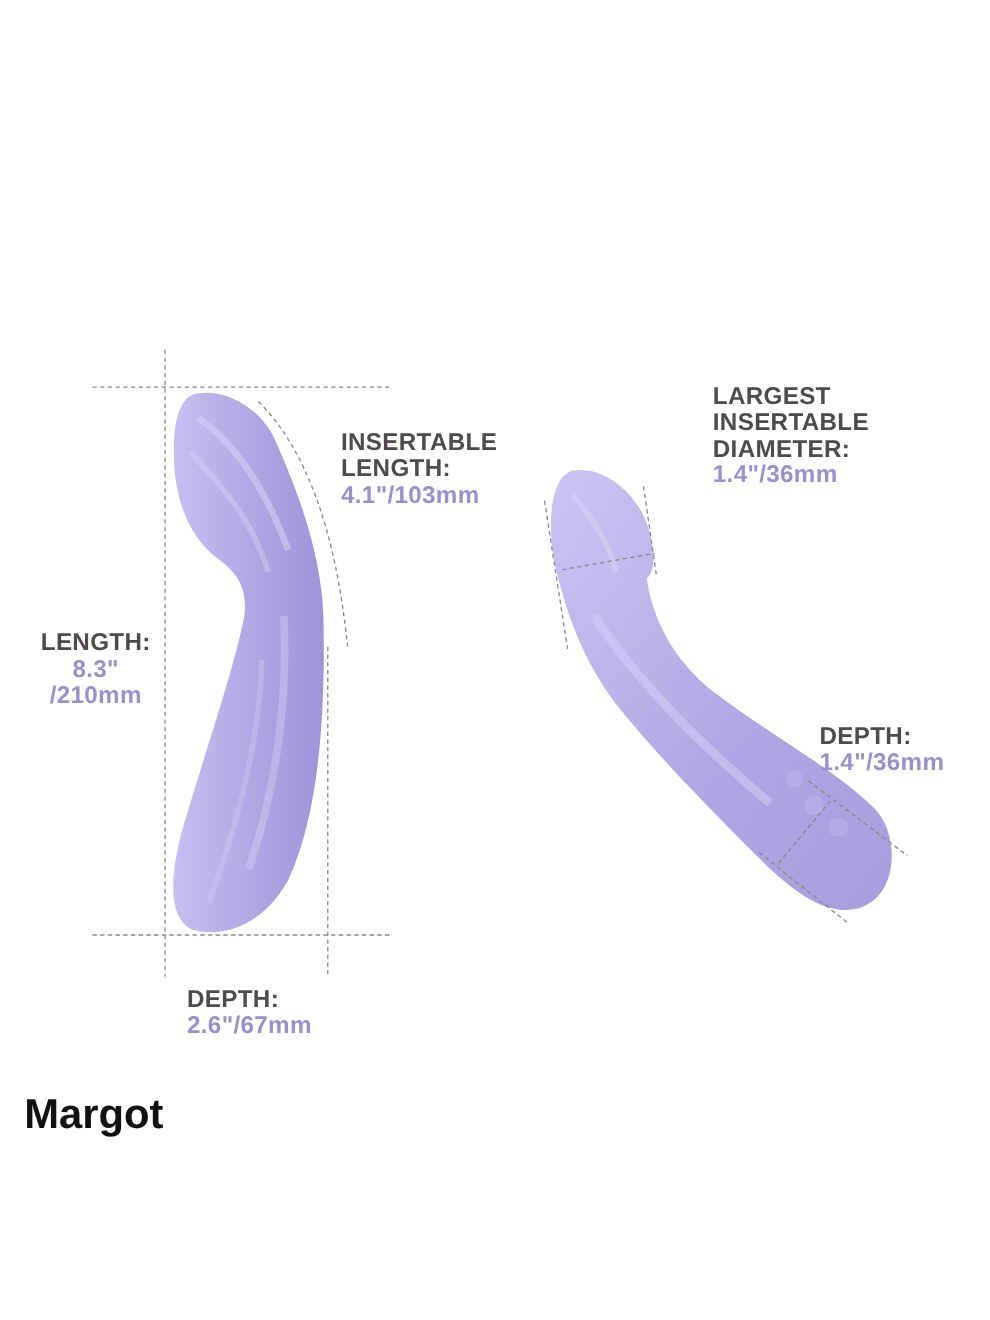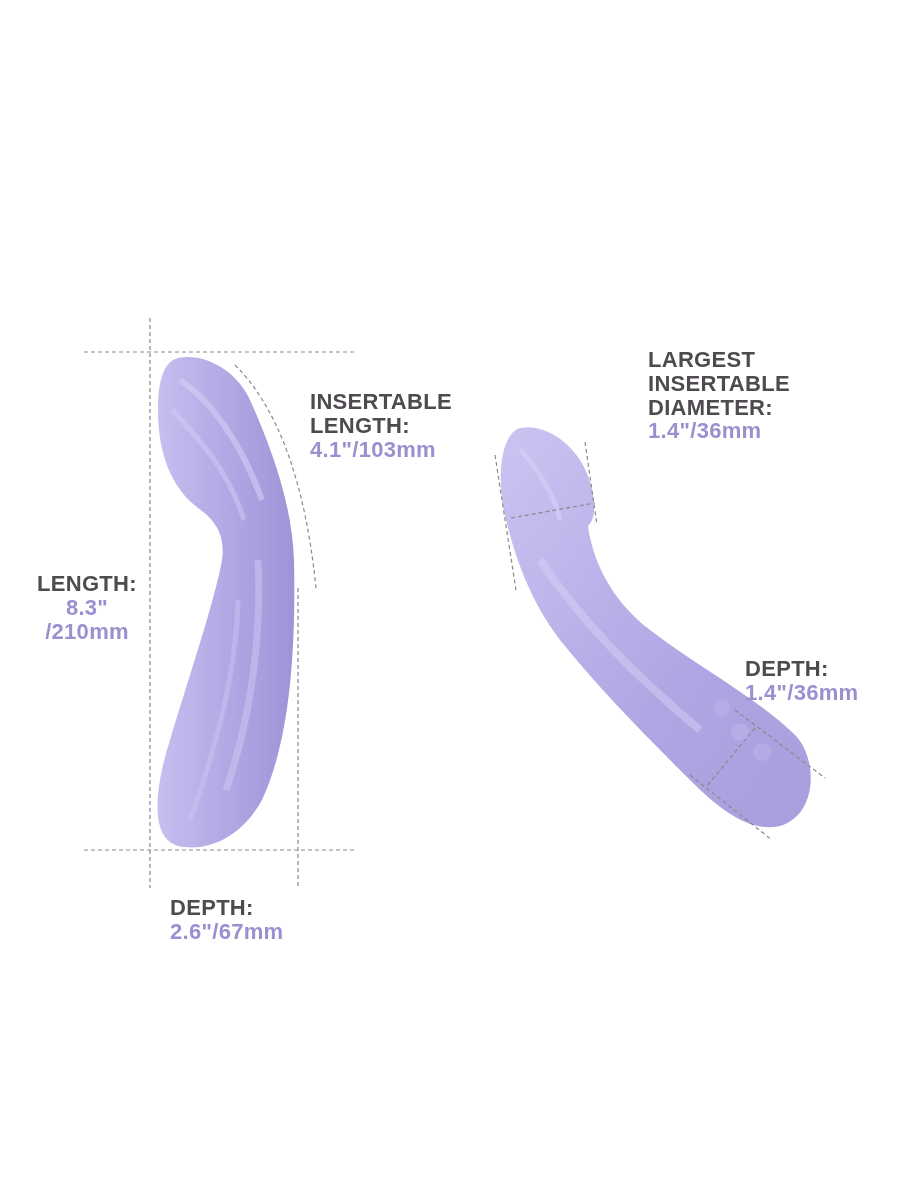--- a/index.html
+++ b/index.html
@@ -107,13 +107,14 @@
     <span class="k">INSERTABLE</span>
     <span class="k">DIAMETER:</span>
     <span class="v">1.4"/36mm</span>
   </div>
 
   <div class="label" style="left:745px; top:657px;">
     <span class="k">DEPTH:</span>
     <span class="v">1.4"/36mm</span>
   </div>
 
+  <div class="title">Margot</div>
 </div>
 
 </body></html>

